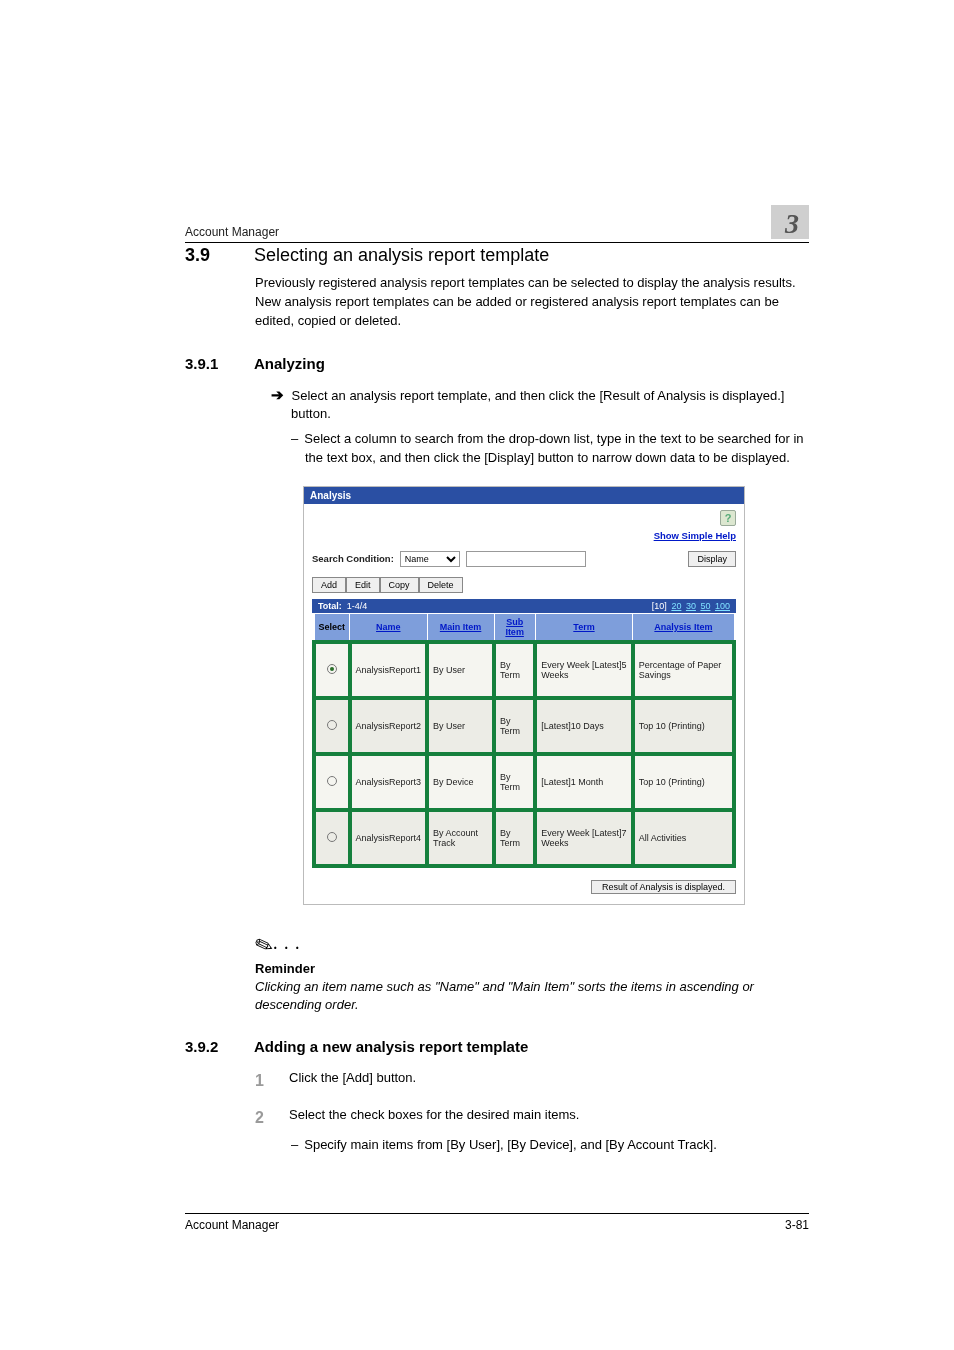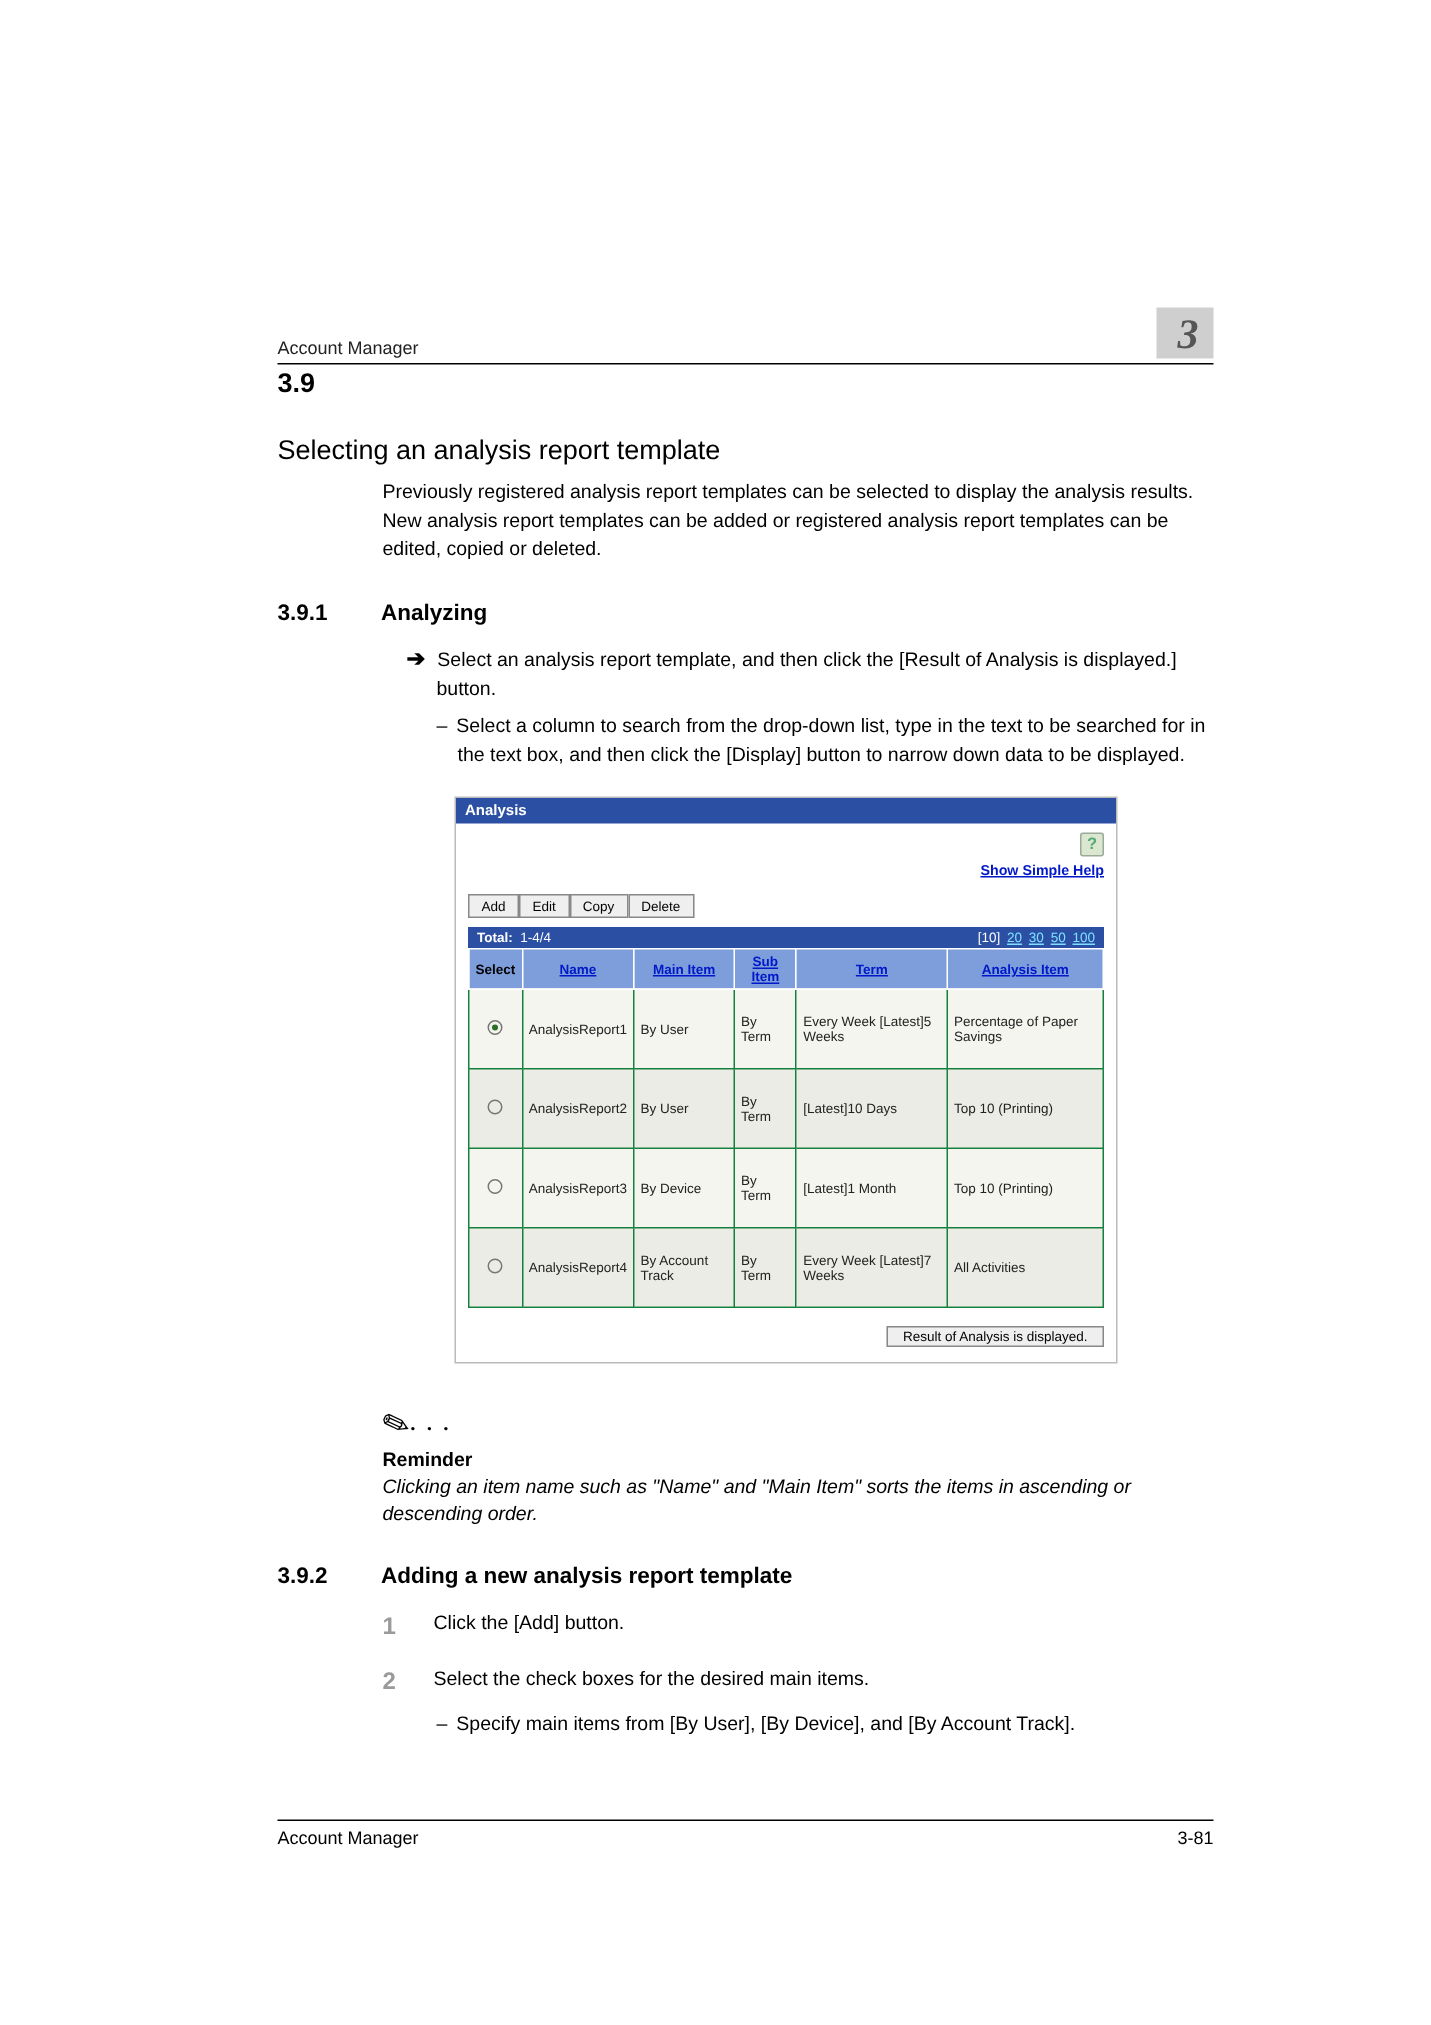--- a/index.html
+++ b/index.html
@@ -3,21 +3,21 @@
 <meta charset="utf-8">
 <style>
   * { box-sizing: border-box; margin: 0; padding: 0; }
   html, body { width: 954px; height: 1350px; background: #fff; font-family: Arial, Helvetica, sans-serif; color: #000; }
   .page { width: 954px; height: 1350px; padding: 190px 145px 60px 185px; position: relative; }
   .running-head { position: absolute; top: 205px; left: 185px; right: 145px; display: flex; justify-content: space-between; align-items: flex-end; border-bottom: 1px solid #000; padding-bottom: 3px; }
   .running-head-title { font-size: 12px; color: #222; }
   .running-num { font-family: Georgia, 'Times New Roman', serif; font-size: 28px; font-weight: bold; font-style: italic; color: #555; padding-right: 4px; position: relative; top: 4px; }
   .running-num-shade { display:inline-block; background:#cfcfcf; padding:0 6px 0 14px; line-height:30px; }
   .content { margin-top: 55px; }
-  .h2row { display: flex; gap: 24px; margin-top: 10px; flex-direction: column; }
+  .h2row { display: flex; gap: 24px; margin-top: 10px; }
   .h2num { font-size: 18px; font-weight: bold; min-width: 45px; }
   .h2txt { font-size: 18px; font-weight: normal; }
   .para { font-size: 13px; line-height: 1.45; margin-top: 8px; margin-left: 70px; }
   .h3row { display: flex; gap: 24px; margin-top: 24px; }
   .h3num { font-size: 15px; font-weight: bold; min-width: 45px; }
   .h3txt { font-size: 15px; font-weight: bold; }
   .arrowblock { margin-left: 86px; margin-top: 12px; font-size: 13px; line-height: 1.45; text-indent: -20px; padding-left: 20px; }
   .arrow { font-weight: bold; font-size: 15px; margin-right: 8px; }
   .subdash { margin-left: 106px; margin-top: 6px; font-size: 13px; line-height: 1.45; text-indent: -14px; padding-left: 14px; }
   .dash { margin-right: 6px; }
@@ -42,21 +42,21 @@
   .shot select { width: 60px; }
   .shot input[type=text] { width: 120px; }
   .shot .btn { font-size: 9px; background: #efefef; border: 1px solid #888; padding: 1px 8px; height: 16px; line-height: 12px; }
   .shot .btnrow { margin-top: 10px; display: flex; gap: 0; }
   .shot .totalbar { background: #2a4fa3; color: #fff; margin-top: 6px; padding: 2px 6px; display: flex; justify-content: space-between; font-size: 9px; }
   .shot .pager a { color: #7fe0ff; text-decoration: underline; margin-left: 2px; text-align: center; }
   .shot .pager span.cur { color: #fff; text-align: center; }
   .shot table { width: 100%; border-collapse: collapse; font-size: 9px; margin-top: 0; }
   .shot th { background: #7e9edb; color: #0018c8; text-decoration: underline; font-weight: bold; padding: 3px 4px; border: 1px solid #fff; text-align: center; }
   .shot th.sel { color: #000; text-decoration: none; width: 34px; }
-  .shot td { padding: 16px 4px; border: 1px solid #15803d; background: #f5f5f0; }
+  .shot td { padding: 16px 4px; border: 4px solid #15803d; background: #f5f5f0; }
   .shot tr.alt td { background: #ecece6; }
   .shot td.selcell { text-align: center; }
   .shot .radio { display:inline-block; width:10px; height:10px; border:1px solid #777; border-radius:50%; position:relative; }
   .shot .radio.on::after { content:""; position:absolute; left:2px; top:2px; width:4px; height:4px; background:#2a6e2a; border-radius:50%; }
   .shot .resultrow { text-align: right; margin-top: 12px; }
   .shot .resultbtn { font-size: 9px; background:#efefef; border:1px solid #888; padding: 1px 10px; }
   .pen-icon { display:inline-block; transform: rotate(-20deg); font-size: 22px; }
 </style>
 </head>
 <body>
@@ -87,20 +87,27 @@
     <p class="subdash">
       <span class="dash">–</span><span>Select a column to search from the drop-down list, type in the text to be searched for in the text box, and then click the [Display] button to narrow down data to be displayed.</span>
     </p>
 
     <div class="shot">
       <div class="titlebar">Analysis</div>
       <div class="inner">
         <div class="rightrow"><span class="qmark">?</span></div>
         <div class="rightrow" style="margin-top:4px;"><a href="#" class="simplelink">Show Simple Help</a></div>
 
+        <div class="scrow">
+          <span class="sclabel">Search Condition:</span>
+          <select><option>Name</option></select>
+          <input type="text" style="">
+          <span style="flex:1"></span>
+          <button class="btn">Display</button>
+        </div>
 
         <div class="btnrow">
           <button class="btn">Add</button>
           <button class="btn">Edit</button>
           <button class="btn">Copy</button>
           <button class="btn">Delete</button>
         </div>
 
         <div class="totalbar">
           <span><b>Total:</b>&nbsp;&nbsp;<span>1-4/4</span></span>

